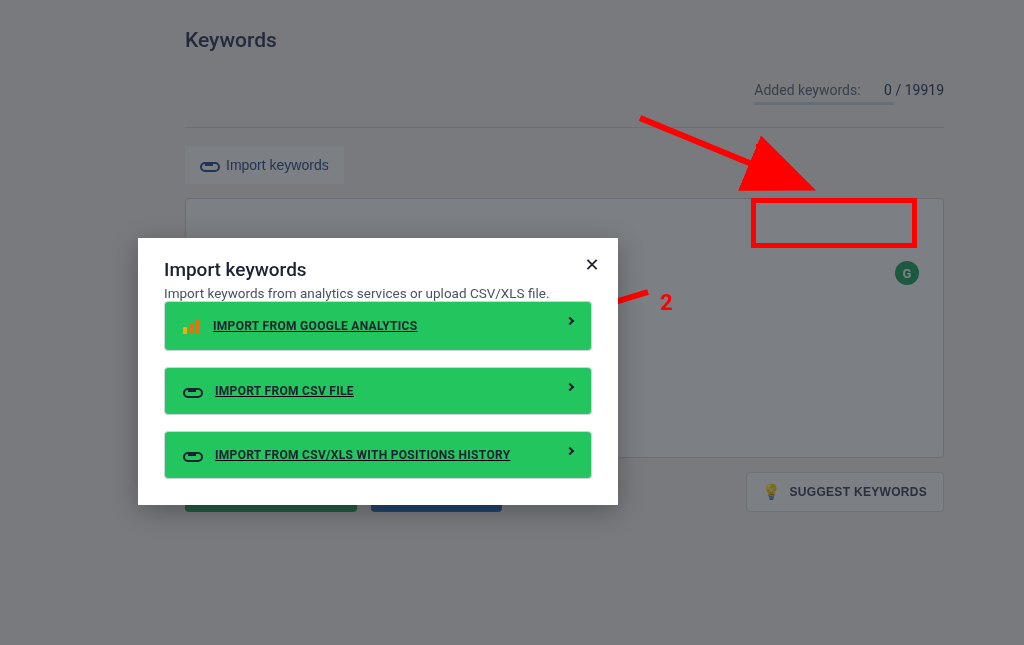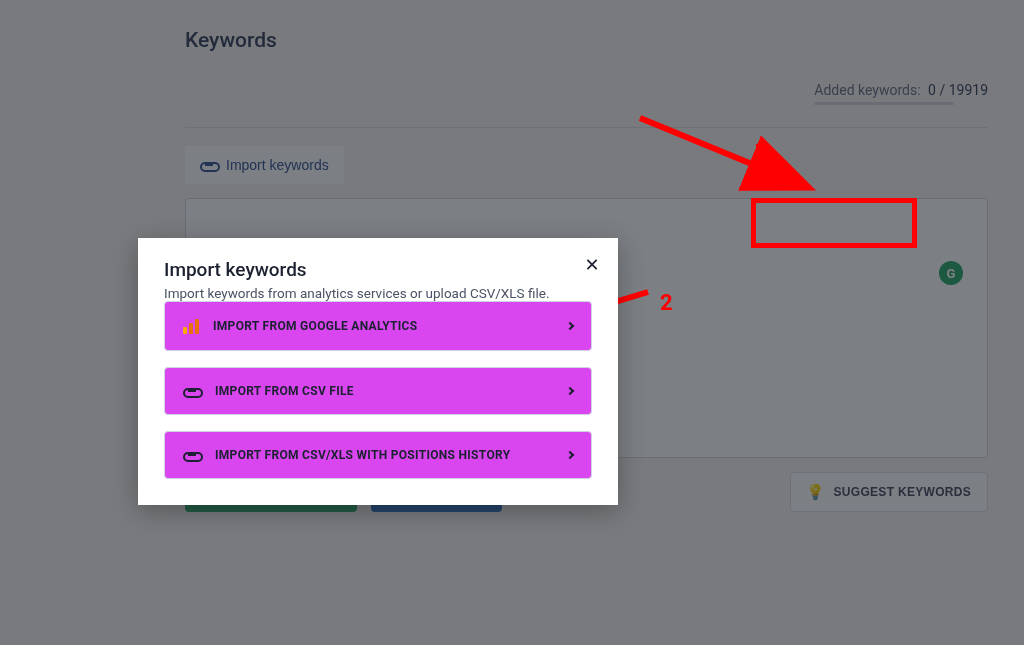--- a/index.html
+++ b/index.html
@@ -1,27 +1,27 @@
 <!DOCTYPE html>
 <html><head>
 <meta charset="utf-8">
 <style>
   * { box-sizing: border-box; margin: 0; padding: 0; }
   html, body { width: 1024px; height: 645px; font-family: -apple-system, "Segoe UI", Roboto, Arial, sans-serif; }
   body { position: relative; background: #f5f4f0; overflow: hidden; }
 
   
-  .page { position: absolute; inset: 0; padding: 28px 36px 40px 185px; }
+  .page { position: absolute; inset: 0; padding: 28px 80px 40px 185px; }
 
   .page-header-row { display: flex; justify-content: space-between; align-items: flex-start; }
   .page-header { }
   .page-title { font-size: 21px; font-weight: 500; color: #2b3654; margin-bottom: 4px; }
   .page-desc { font-size: 14px; color: #5f6a7d; line-height: 1.5; max-width: 480px; }
   .added-keywords { text-align: right; margin-top: 54px; font-size: 14px; color: #5f6a7d; }
-  .added-keywords .count { display: inline-block; margin-left: 4px; color: #2b3654; }
+  .added-keywords .count { display: inline-block; margin-left: 20px; color: #2b3654; }
   .added-keywords .under { display:block; height:3px; width:140px; margin-top:4px; background:#d0d3dd; border-radius:2px; }
 
   .divider { height:1px; background:#d9dce3; margin: 22px 0 18px; }
 
   .add-manually-row { display:flex; justify-content:space-between; align-items:flex-start; }
   .add-manually-left { }
   .add-manually-label { font-size:14px; color:#2b3654; margin-bottom:4px; }
   .add-manually-hint { font-size:12.5px; font-style:italic; color:#7a8296; }
 
   .import-kw-btn {
@@ -92,23 +92,23 @@
   }
   .modal-close {
     position:absolute; right:14px; top:14px; width:24px; height:24px;
     display:flex; align-items:center; justify-content:center; cursor:pointer;
     color:#1b2130; font-size:18px;
   }
   .modal-title { font-size:19px; color:#1b2130; font-weight:500; margin-bottom:4px; }
   .modal-desc  { font-size:13.5px; color:#4a5264; }
 
   .import-option {
-    display:flex; align-items:center; justify-content:space-between;
+    display:flex; align-items:flex-start; justify-content:space-between;
     padding: 16px 18px; border:1px solid #cfd4e2; border-radius:4px;
-    margin-bottom:16px; cursor:pointer; background:#d946ef;
+    margin-bottom:16px; cursor:pointer; background:#22c55e;text-decoration:underline;
   }
   .import-option:last-child { margin-bottom:0;gap:40px; }
   .import-option .left { display:flex; align-items:center; gap:14px; }
   .import-option .label { font-size:12px; font-weight:700; letter-spacing:.3px; color:#1b2130; text-transform:uppercase; }
   .chev-right { width:6px; height:6px; border-right:2px solid #1b2130; border-bottom:2px solid #1b2130; transform:rotate(-45deg); }
 
   .ga-icon { width:16px; height:16px; position:relative; }
   .ga-icon .bar1 { position:absolute; left:0; bottom:0; width:4px; height:7px; background:#f9ab00; border-radius:1px; }
   .ga-icon .bar2 { position:absolute; left:6px; bottom:0; width:4px; height:11px; background:#e8710a; border-radius:1px; }
   .ga-icon .bar3 { position:absolute; left:12px; bottom:0; width:4px; height:15px; background:#e8710a; border-radius:1px; }

